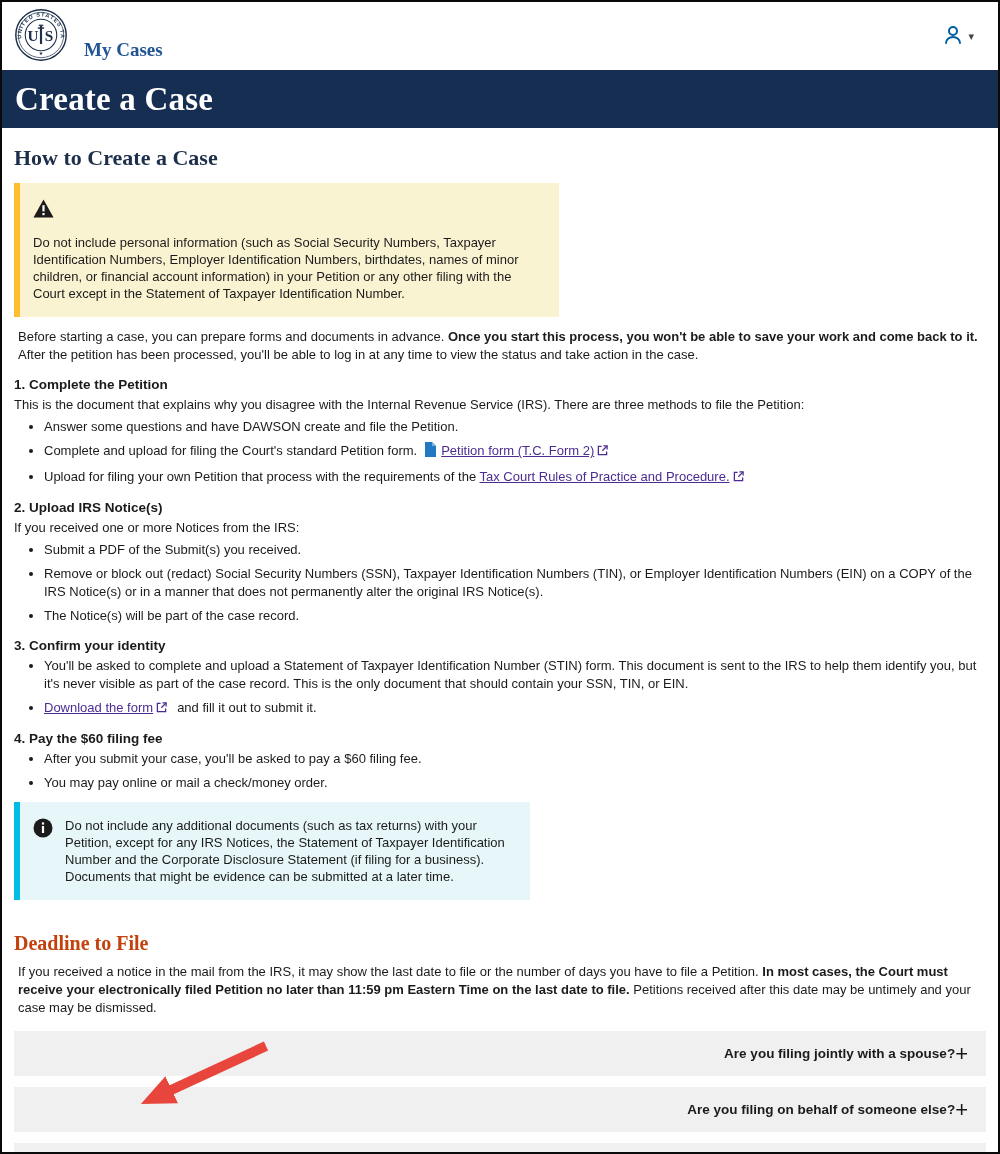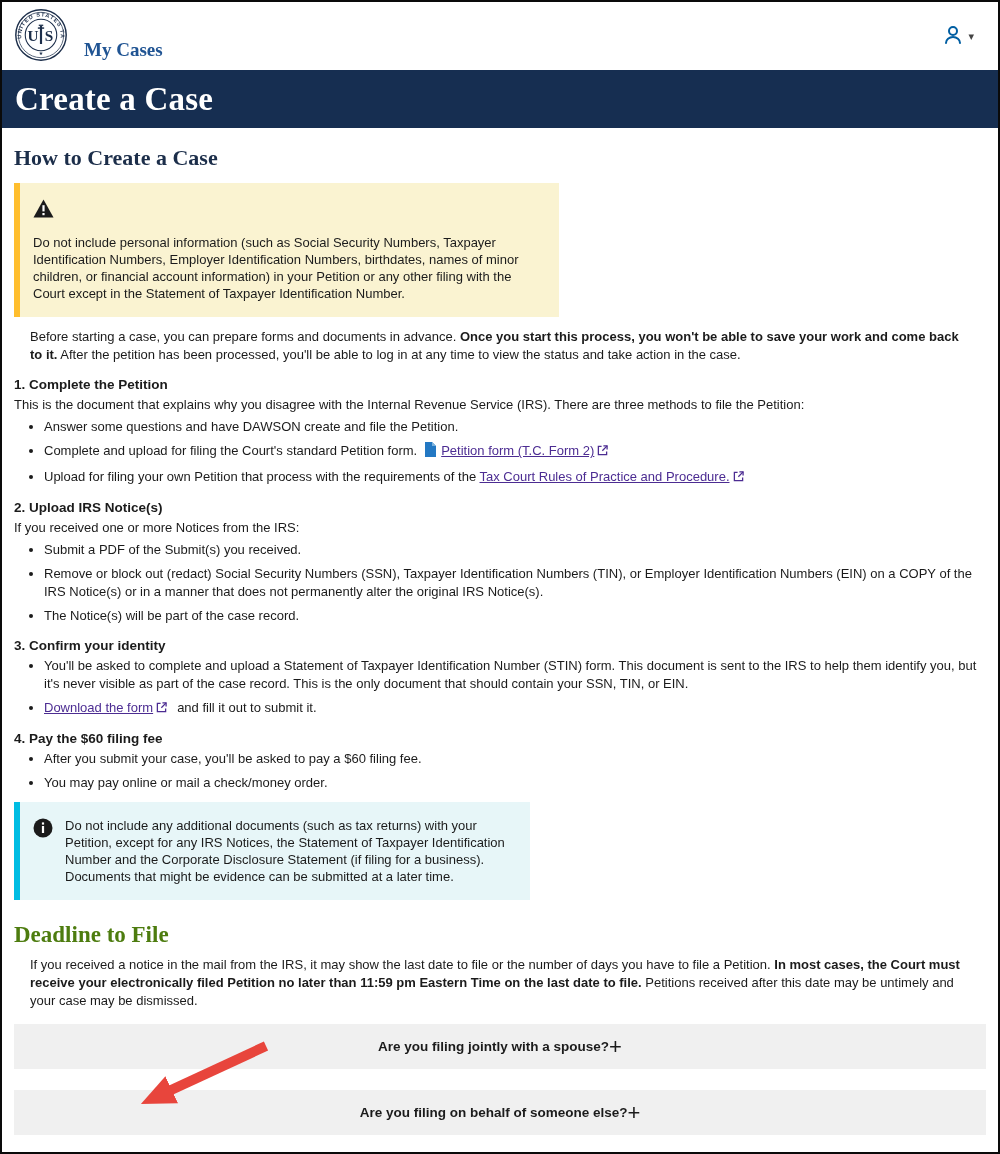--- a/index.html
+++ b/index.html
@@ -12,40 +12,40 @@
   .brand-link { margin-left:16px; font-family:"Liberation Serif", serif; font-weight:700; font-size:19px; color:#205493; text-decoration:none; cursor:pointer;margin-top:28px; }
   .header-right { margin-left:auto; display:flex; align-items:center; gap:3px; cursor:pointer; }
   .chevron { font-size:11px; color:#444; }
 
   
   .banner { height:58px; background:#162e51; display:flex; align-items:center; padding:0 13px; }
   .banner-title { margin:0; font-family:"Liberation Serif", serif; font-size:33px; font-weight:700; color:#fff; letter-spacing:0.2px; }
 
   .content { padding:0 12px; }
   .page-h2 { font-family:"Liberation Serif", serif; font-size:22px; font-weight:700; color:#1c2e4a; margin:17px 0 12px; }
-  .deadline-h2 { font-family:"Liberation Serif", serif; font-size:23px; font-weight:700; color:#4d7c0f; margin:22px 0 8px; }
+  .deadline-h2 { font-family:"Liberation Serif", serif; font-size:20px; font-weight:700; color:#c2410c; margin:32px 0 8px; }
 
   
   .alert { display:flex; gap:12px; padding:15px 18px 15px 13px; line-height:17px; }
   .alert-warning { background:#faf3d1; border-left:6px solid #ffbe2e; width:545px; margin-top:8px;flex-direction:column; }
   .alert-info { background:#e7f6f8; border-left:6px solid #00bde3; width:516px; margin-top:10px; }
   .alert-icon { flex:0 0 auto; margin-top:1px; }
   .alert-text { margin:0; }
 
-  p.body-p { margin:11px 16px; line-height:18px; }
+  p.body-p { margin:11px 4px; line-height:18px; }
   .step-h { font-size:13.5px; font-weight:700; margin:13px 0 4px; }
   ul.step-list { margin:4px 0 10px; padding-left:30px; }
   ul.step-list li { margin-bottom:6px; line-height:18px; }
 
   a.content-link { color:#4c2c92; text-decoration:underline; cursor:pointer; }
   .ext-icon { display:inline-block; vertical-align:-1px; margin-left:3px; }
   .pdf-icon { display:inline-block; vertical-align:-2px; margin:0 5px 0 7px; }
 
   
-  .accordion { background:#f0f0f0; height:45px; display:flex; align-items:center; justify-content:center; padding:0 18px; margin-bottom:21px; cursor:pointer; }
+  .accordion { background:#f0f0f0; height:45px; display:flex; align-items:center; justify-content:flex-end; padding:0 18px; margin-bottom:11px; cursor:pointer; }
   .accordion-label { font-weight:700; font-size:13.5px; color:#1b1b1b; }
   .plus-icon { font-size:22px; font-weight:300; line-height:1; color:#1b1b1b; }
   .accordions { margin-top:14px; }
 
   .arrow-overlay { position:absolute; left:0; top:0; width:1000px; height:1154px; pointer-events:none; z-index:20; }
 </style>
 </head>
 <body>
 
 <div class="frame">

